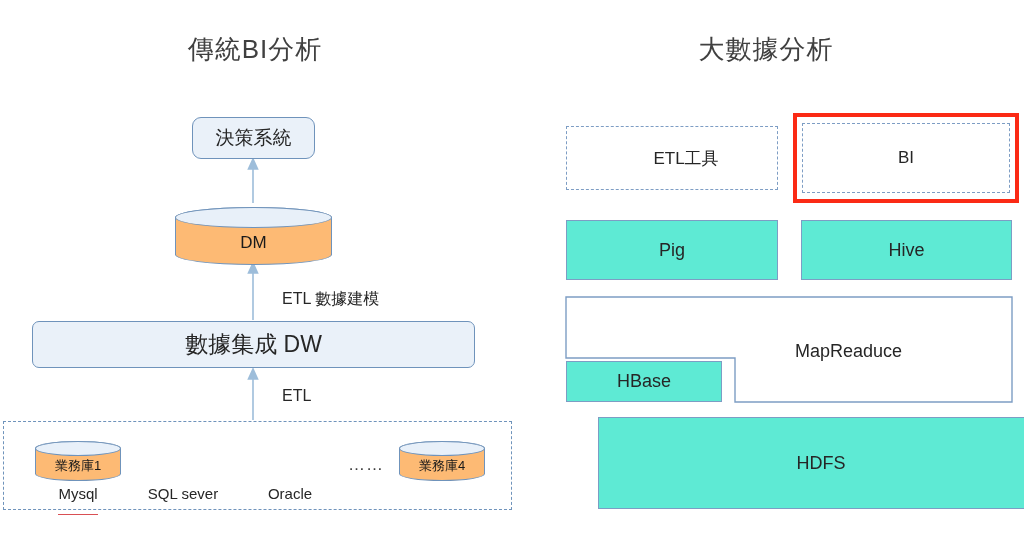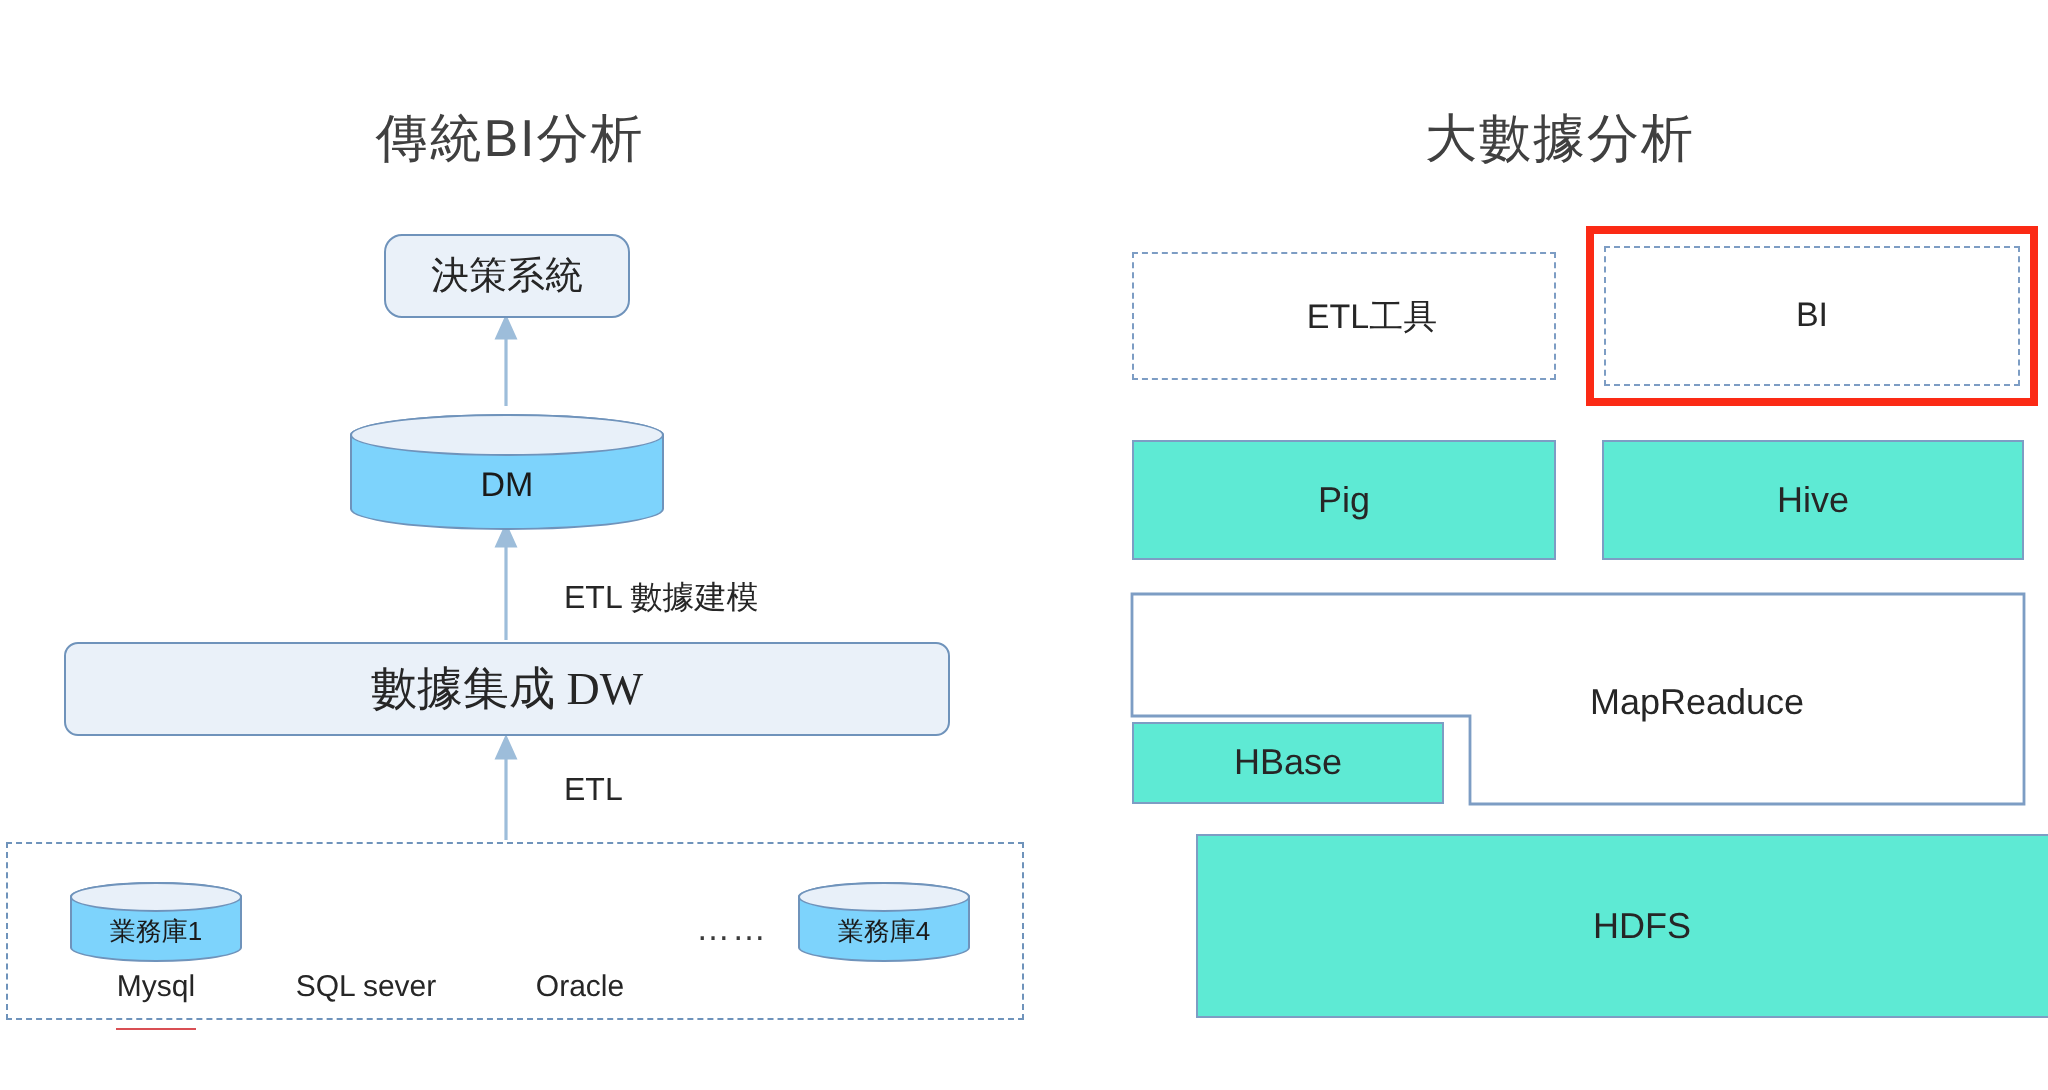--- a/index.html
+++ b/index.html
@@ -23,21 +23,20 @@
   }
   .abs { position: absolute; box-sizing: border-box; }
 
   
   .title {
     font-size: 26px;
     color: #404040;
     letter-spacing: 1px;
     text-align: center;
     white-space: nowrap;
-    margin-top: 20px;
   }
 
   
   .box-round {
     background: #eaf1f9;
     border: 1.3px solid #6f93bb;
     border-radius: 9px;
     display: flex;
     align-items: center;
     justify-content: center;
@@ -59,21 +58,21 @@
     color: #262626;
     white-space: nowrap;
   }
   .dashed-group {
     border: 1.4px dashed #6f93bb;
     background: transparent;
   }
 
   
   .cyl {
-    background: #7dd3fc;
+    background: #fdba74;
     border: 1.2px solid #6f93bb;
     border-radius: 50% / 18%;
     display: flex;
     align-items: center;
     justify-content: center;
     position: absolute;
     box-sizing: border-box;
   }
   .cyl .cyl-top {
     position: absolute;
@@ -177,21 +176,21 @@
 
   <div class="abs box-round" style="left:192px; top:117px; width:123px; height:42px;">決策系統</div>
 
   <div class="cyl cyl-big" style="left:175px; top:207px; width:157px; height:58px;">
     <div class="cyl-top"></div>
     <div class="cyl-label">DM</div>
   </div>
 
   <div class="abs edge-label" style="left:282px; top:289px;">ETL  數據建模</div>
 
-  <div class="abs box-wide" style="left:32px; top:321px; width:443px; height:47px;font-family:Liberation Serif, serif;">數據集成  DW</div>
+  <div class="abs box-wide" style="left:32px; top:321px; width:443px; height:47px;">數據集成  DW</div>
 
   <div class="abs edge-label" style="left:282px; top:387px;">ETL</div>
 
   <div class="abs dashed-group" style="left:3px; top:421px; width:509px; height:89px;"></div>
 
   <div class="cyl" style="left:35px; top:441px; width:86px; height:40px;">
     <div class="cyl-top"></div>
     <div class="cyl-label">業務庫1</div>
   </div>
   <div class="src-name" style="left:35px; top:485px; width:86px;">
@@ -202,21 +201,21 @@
 
   <div class="src-name" style="left:247px; top:485px; width:86px;">Oracle</div>
 
   <div class="dots" style="left:348px; top:455px;">……</div>
 
   <div class="cyl" style="left:399px; top:441px; width:86px; height:40px;">
     <div class="cyl-top"></div>
     <div class="cyl-label">業務庫4</div>
   </div>
 
-  <div class="abs title" style="left:655px; top:32px; width:250px;">大數據分析</div>
+  <div class="abs title" style="left:641px; top:32px; width:250px;">大數據分析</div>
 
   <div class="abs rbox-dashed" style="left:566px; top:126px; width:212px; height:64px;padding-left:28px;">ETL工具</div>
 
   <div class="abs red-highlight" style="left:793px; top:113px; width:226px; height:90px;"></div>
   <div class="abs rbox-dashed" style="left:802px; top:123px; width:208px; height:70px;">BI</div>
 
   <div class="abs rbox-solid" style="left:566px; top:220px; width:212px; height:60px;">Pig</div>
   <div class="abs rbox-solid" style="left:801px; top:220px; width:211px; height:60px;">Hive</div>
 
   <svg class="overlay">

